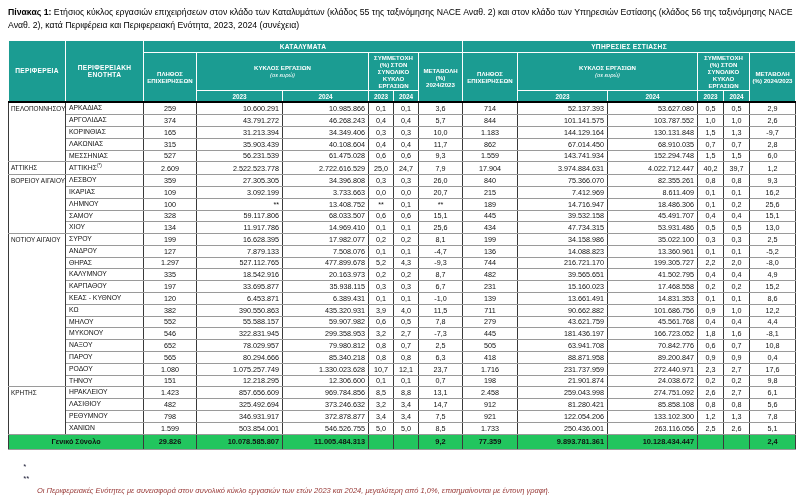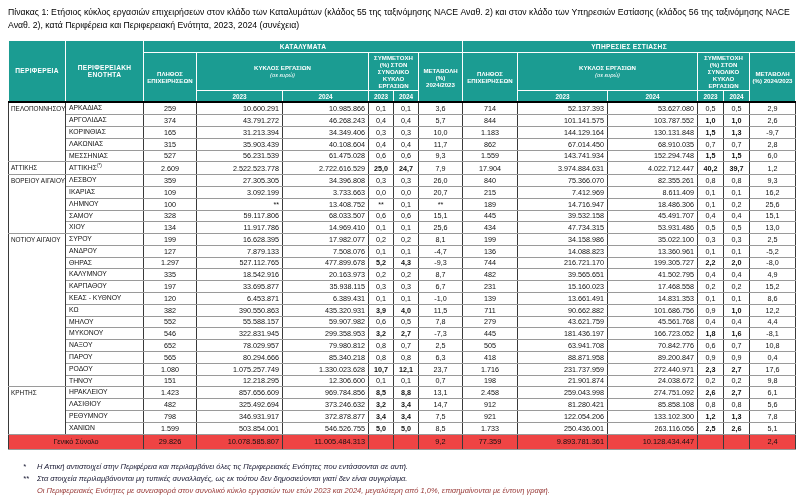--- a/index.html
+++ b/index.html
@@ -1,42 +1,42 @@
 <!DOCTYPE html>
 <html lang="el" style="--teal: #1b9c92; --hl: #963634;"><head>
 <meta charset="utf-8">
 <style>
   *{box-sizing:border-box;margin:0;padding:0}
   html,body{width:800px;height:495px;background:#fff;overflow:hidden;
     font-family:"Liberation Sans",sans-serif;-webkit-font-smoothing:antialiased}
   .page{padding:6px 7px 0 8px}
   .title{font-size:8.7px;line-height:1.55;color:#000;margin-bottom:7px;width:786px}
-  .title b{font-weight:normal}
+  .title b{font-weight:bold}
 
   table{border-collapse:collapse;table-layout:fixed;width:787px;border:1.5px solid #000}
   thead{border-bottom:2px solid #000}
   thead th{background:var(--teal,#1b9c92);color:#fff;border:1px solid #fdfdfd;
     font-weight:bold;font-size:6.1px;line-height:1.15;padding:1px 2px;vertical-align:middle;text-align:center}
   thead tr.group-row th{font-size:6.6px;height:12px;letter-spacing:.3px}
   thead tr.year-row th{font-size:6.4px;height:12px}
   thead th .unit-note{font-weight:normal;font-style:italic;font-size:5.8px}
   thead th.mid{height:26px}
 
   tbody td{border-left:1px solid #3a3a3a;border-right:1px solid #3a3a3a;
     border-top:1px solid #9a9a9a;border-bottom:1px solid #9a9a9a;
     font-size:7.2px;line-height:1;padding:1.8px 3px;color:#111;height:11px;
     white-space:nowrap;overflow:hidden}
   tr.group-start td{border-top:1px solid #000}
   td.region-cell{vertical-align:top;text-align:left;font-size:6.4px;padding-top:2.5px;padding-left:2px}
   td.unit-cell{text-align:left;font-size:6.8px}
   td.unit-cell sup{font-size:4.6px;vertical-align:super}
   td.money{text-align:right}
   td.num{text-align:center;padding-left:1px;padding-right:1px}
-  td.b{font-weight:bold}
-  tr.total-row td{border-top:1.5px solid #000;font-weight:normal;height:15px;font-size:7.4px;background:#ef4444}
+  td.b{font-weight:normal}
+  tr.total-row td{border-top:1.5px solid #000;font-weight:bold;height:15px;font-size:7.4px;background:#22c55e}
   tr.total-row td.total-label{text-align:center;font-size:7.2px}
 
   .footnotes{margin-top:11px;padding-left:15px;width:770px;color:#14142e}
   .fn{display:flex;font-size:7.5px;font-style:italic;line-height:1.6}
   .fn-marker{width:14px;flex:none;font-style:italic}
   .fn.hl{color:var(--hl,#963634)}
 </style>
 </head>
 <body>
 
@@ -529,25 +529,23 @@
           <td class="num b"></td>
           <td class="num b"></td>
           <td class="num b">2,4</td>
         </tr>
       </tbody>
   </table>
 
   <div class="footnotes">
     <div class="fn">
       <span class="fn-marker">*</span>
-      <span>Η Αττική αντιστοιχεί στην Περιφέρεια και περιλαμβάνει όλες τις Περιφερειακές Ενότητες που εντάσσονται σε αυτή.</span>
     </div>
     <div class="fn">
       <span class="fn-marker">**</span>
-      <span>Στα στοιχεία περιλαμβάνονται μη τυπικές συναλλαγές, ως εκ τούτου δεν δημοσιεύονται γιατί δεν είναι συγκρίσιμα.</span>
     </div>
     <div class="fn hl">
       <span class="fn-marker"></span>
       <span>Οι Περιφερειακές Ενότητες με συνεισφορά στον συνολικό κύκλο εργασιών των ετών 2023 και 2024, μεγαλύτερη από 1,0%, επισημαίνονται με έντονη γραφή.</span>
     </div>
   </div>
 
 </div>
 
 </body></html>

